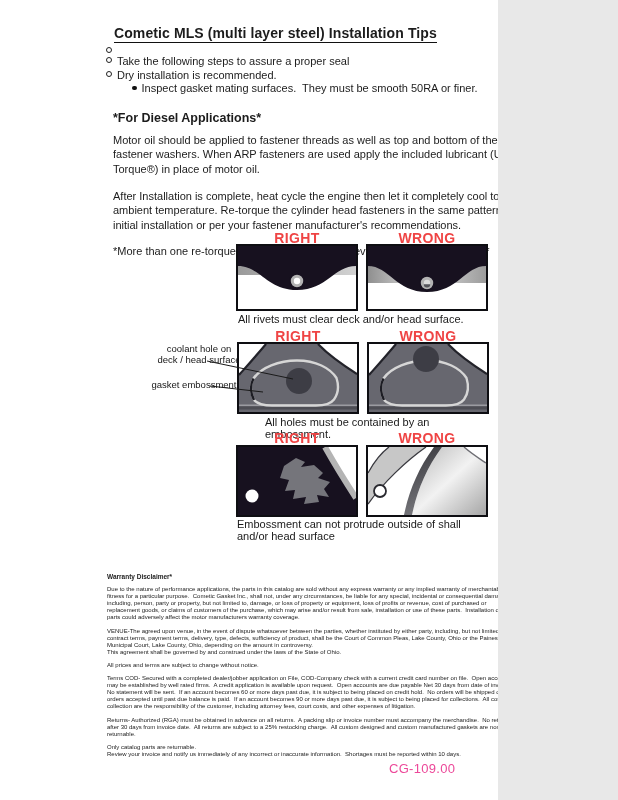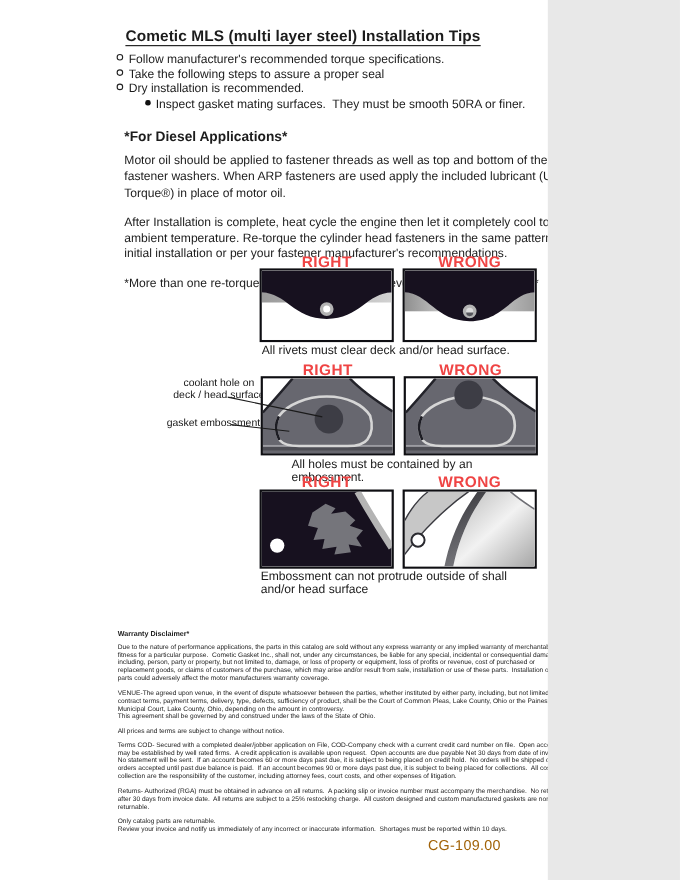--- a/index.html
+++ b/index.html
@@ -25,34 +25,33 @@
             width:122px;text-align:center;}
   .panel{position:absolute;width:118px;border:2px solid #0e0e12;background:#fff;line-height:0;}
   .caption{position:absolute;font-size:11px;color:#1a1a1a;line-height:11.6px;}
   .side-label{position:absolute;font-size:9.5px;color:#161616;text-align:center;line-height:11px;margin-left:36px;}
   .leader{position:absolute;pointer-events:none;}
   
   .legal{position:absolute;left:107px;top:573px;width:413px;font-size:6px;line-height:7.1px;color:#222;}
   .legal h3{font-size:6.5px;margin:0 0 6px 0;}
   .legal p{margin:0;white-space:pre-wrap;}
   .legal p.gap{margin-top:6px;}
-  .doc-code{position:absolute;left:389px;top:761px;font-size:13px;color:#a16207;letter-spacing:.3px;}
+  .doc-code{position:absolute;left:389px;top:761px;font-size:13px;color:#ec4899;letter-spacing:.3px;}
 </style>
 </head>
 <body>
 
 <div class="page">
 
   <div class="content">
     <div class="title">Cometic MLS (multi layer steel) Installation Tips</div>
 
     <div class="bullets">
       <div class="b-row">
         <span class="marker-o"></span>
-        <span class="txt">Follow manufacturer's recommended torque specifications.</span>
       </div>
       <div class="b-row">
         <span class="marker-o"></span>
         <span class="txt">Take the following steps to assure a proper seal</span>
       </div>
       <div class="b-row">
         <span class="marker-o"></span>
         <span class="txt">Dry installation is recommended.</span>
       </div>
       <div class="b-row sub">

